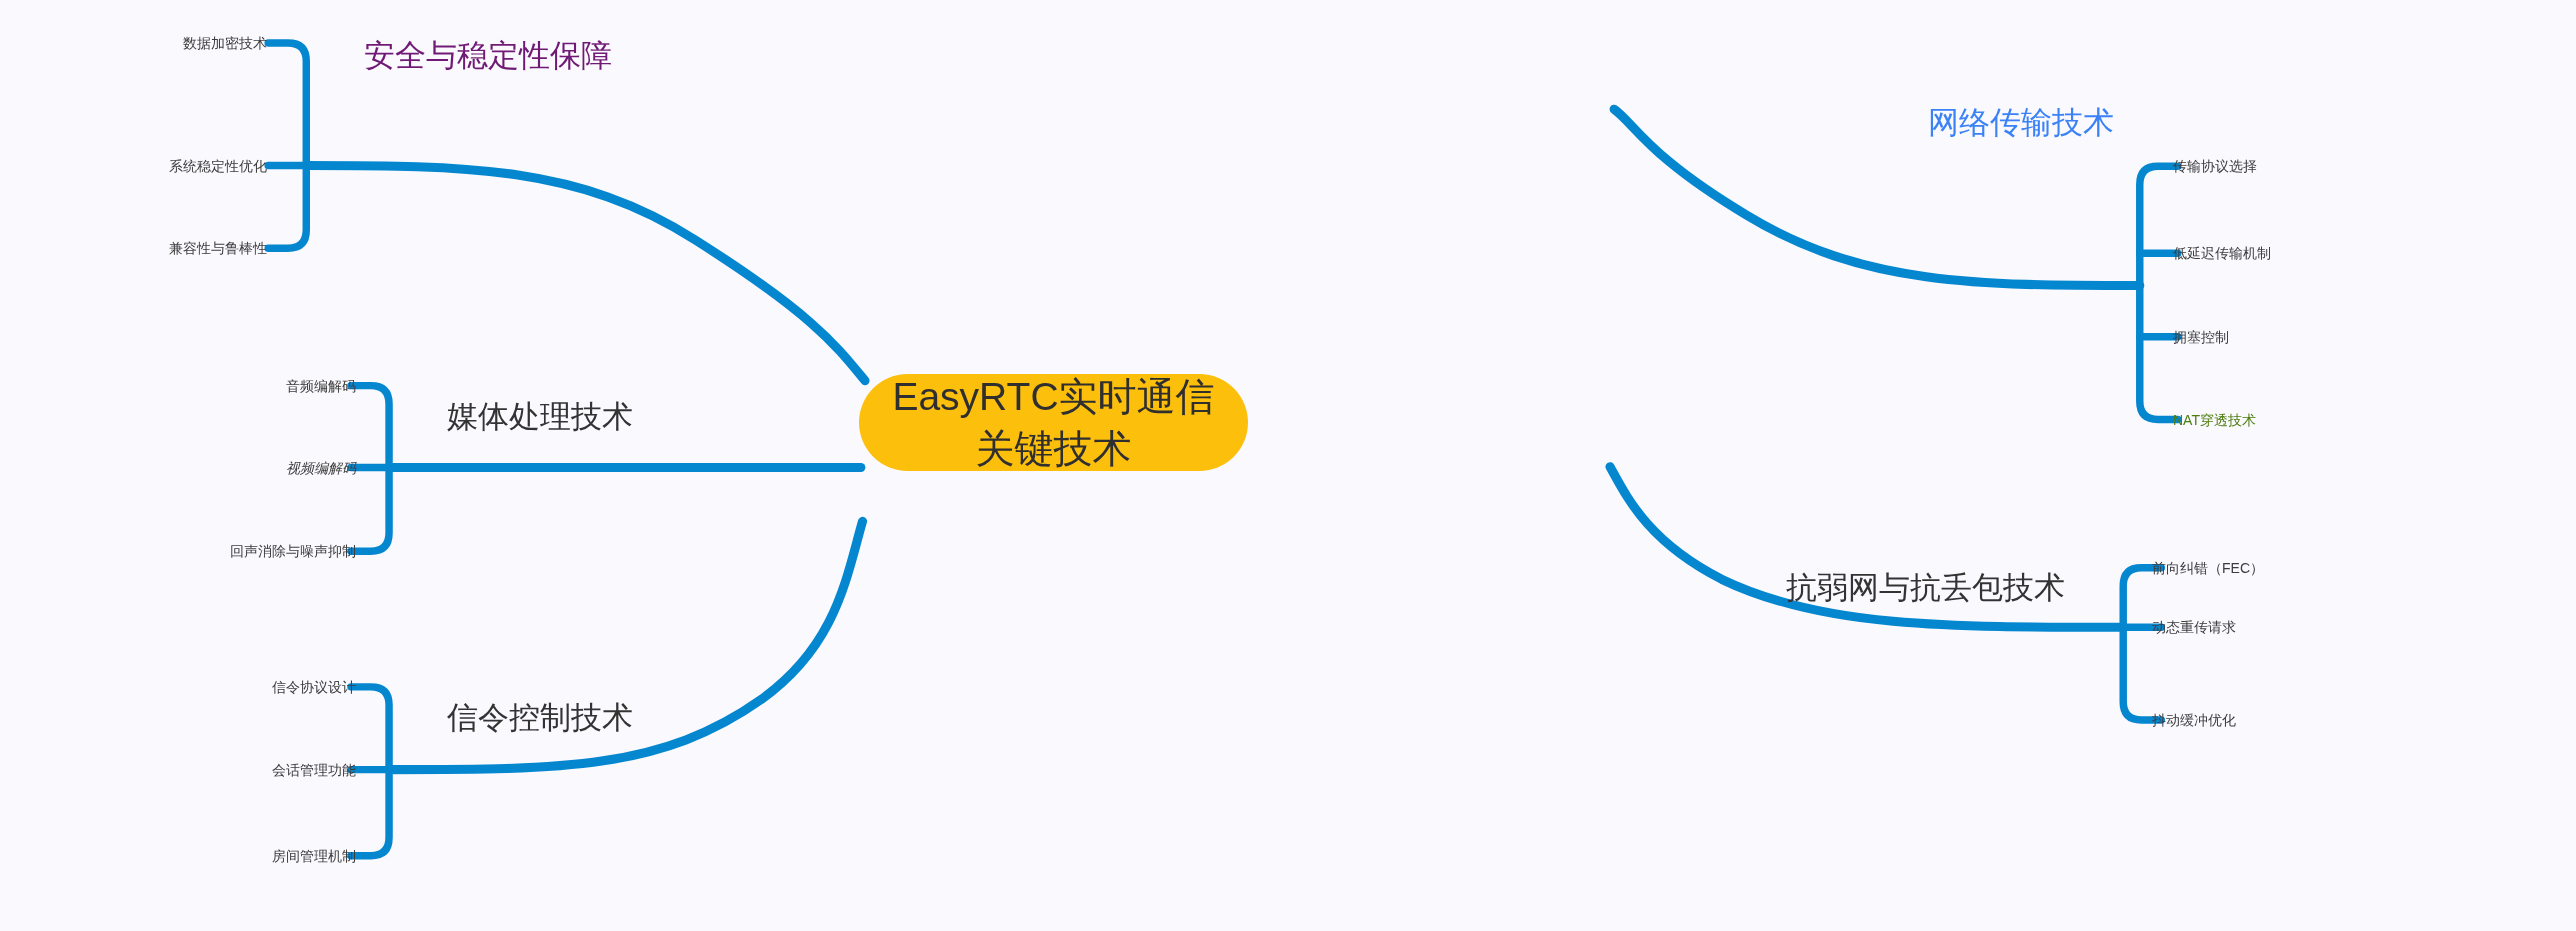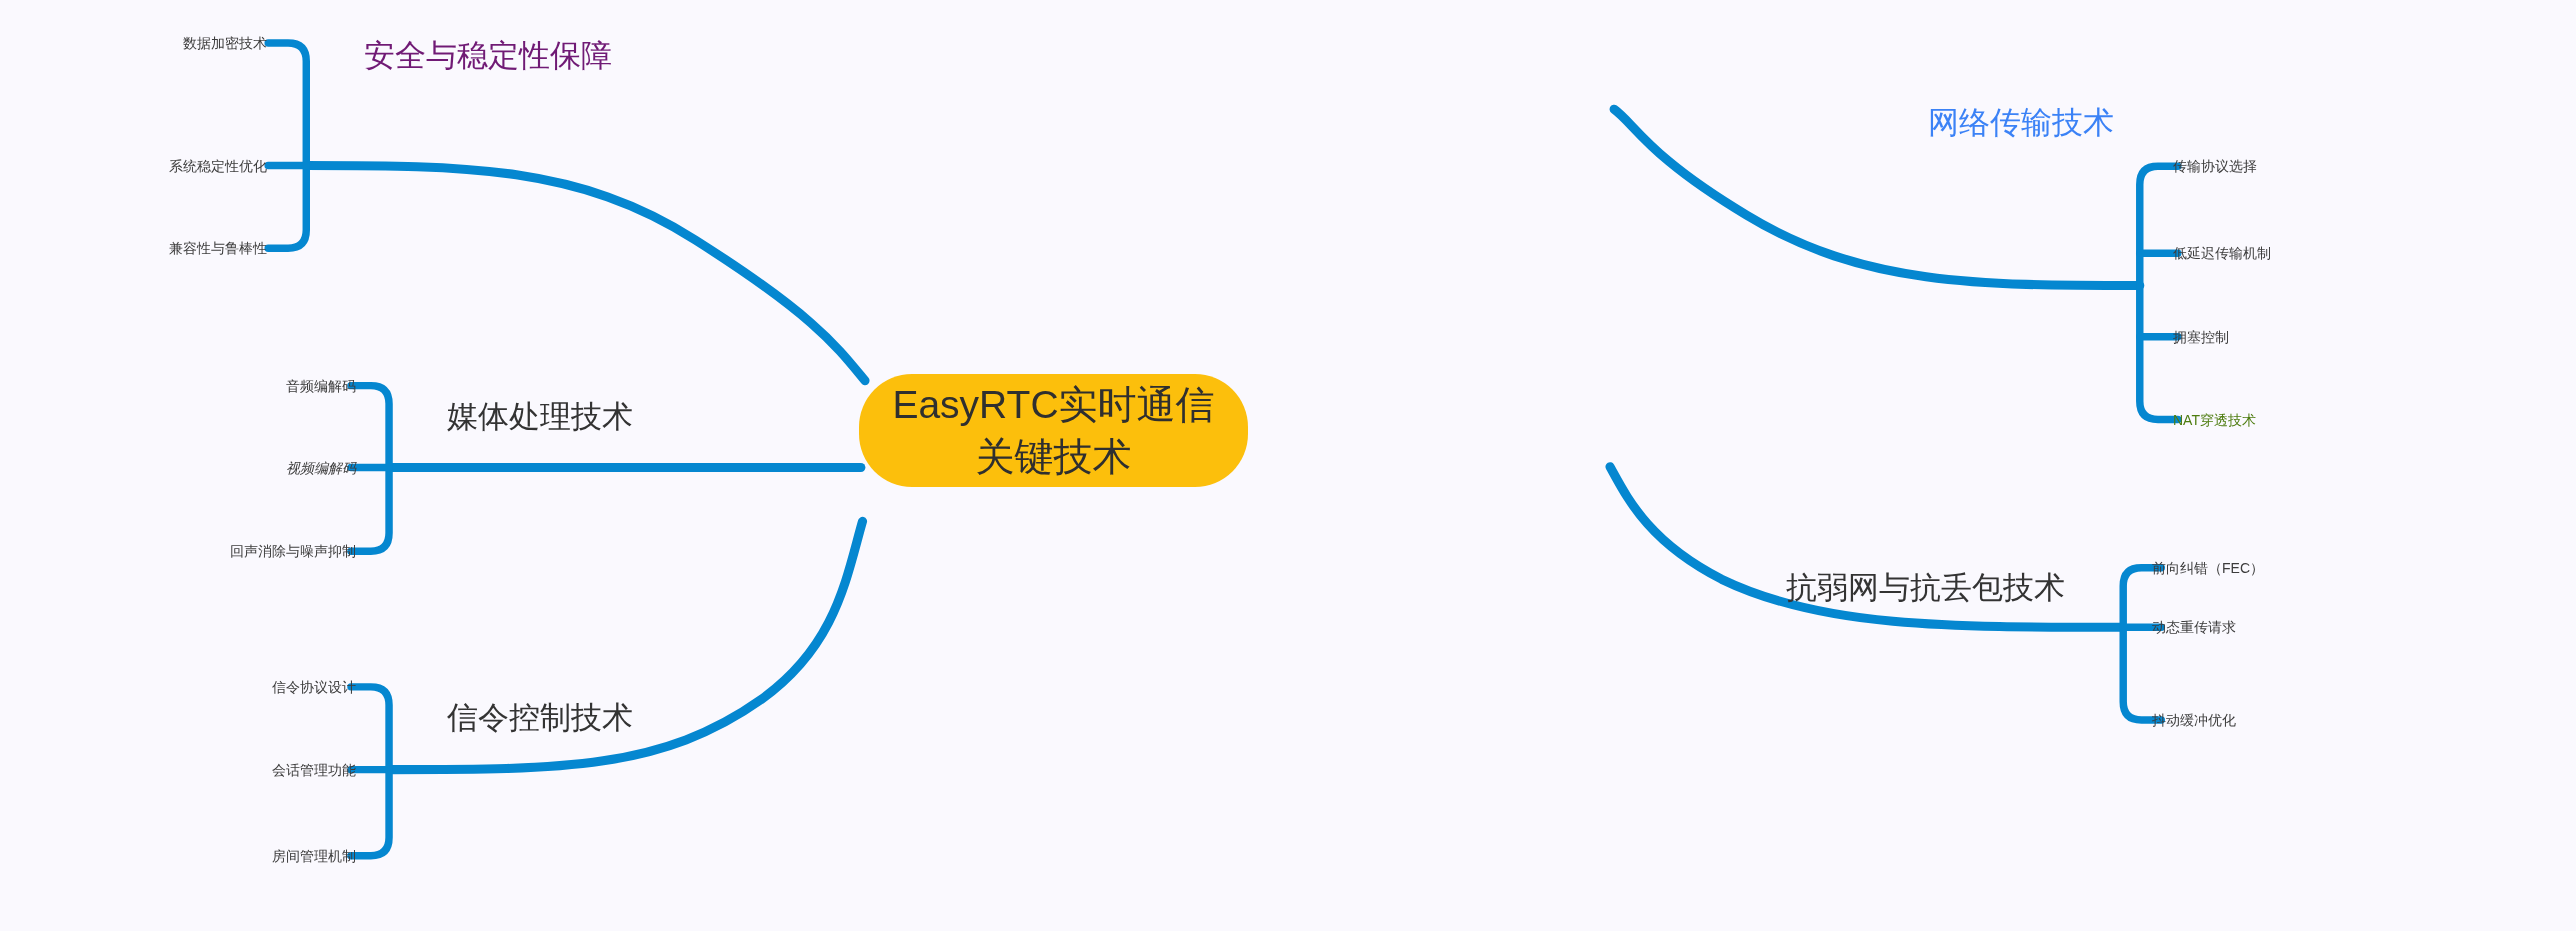--- a/index.html
+++ b/index.html
@@ -74,21 +74,21 @@
         <path d="M 2585 345 C 2390 345 2250 345 2110 260 C 1990 188 1975 150 1950 132" stroke="#0587d0" stroke-width="11" fill="none"></path>
         <path d="M 2631 201 L 2607 201 Q 2585 201 2585 223 L 2585 485 Q 2585 507 2607 507 L 2631 507" stroke="#0587d0" stroke-width="9" fill="none"></path>
         <path d="M 2585 306 L 2631 306" stroke="#0587d0" stroke-width="9" fill="none"></path>
         <path d="M 2585 407 L 2631 407" stroke="#0587d0" stroke-width="9" fill="none"></path>
         <path d="M 2565 758 C 2350 758 2200 758 2080 700 C 1990 654 1965 600 1945 564" stroke="#0587d0" stroke-width="11" fill="none"></path>
         <path d="M 2611 686 L 2587 686 Q 2565 686 2565 708 L 2565 848 Q 2565 870 2587 870 L 2611 870" stroke="#0587d0" stroke-width="9" fill="none"></path>
         <path d="M 2565 758 L 2611 758" stroke="#0587d0" stroke-width="9" fill="none"></path>
       </g>
   </svg>
 
-  <div id="root-node" style="left: 859px; top: 374px; width: 389px; height: 113px; background: rgb(252, 191, 12); color: rgb(47, 47, 47);">
+  <div id="root-node" style="left: 859px; top: 374px; width: 389px; height: 97px; background: rgb(252, 191, 12); color: rgb(47, 47, 47);">
     <span>EasyRTC实时通信关键技术</span>
   </div>
 
   <div id="label-layer">
       <div class="lbl branch-label anchor-left" style="left: 364px; top: 56px; color: #701a75;">安全与稳定性保障</div>
       <div class="lbl leaf-label anchor-right" style="left: 267px; top: 43px; color: rgb(60, 60, 60);">数据加密技术</div>
       <div class="lbl leaf-label anchor-right" style="left: 267px; top: 166px; color: rgb(60, 60, 60);">系统稳定性优化</div>
       <div class="lbl leaf-label anchor-right" style="left: 267px; top: 248px; color: rgb(60, 60, 60);">兼容性与鲁棒性</div>
       <div class="lbl branch-label anchor-left" style="left: 447px; top: 417px; color: rgb(51, 51, 51);">媒体处理技术</div>
       <div class="lbl leaf-label anchor-right" style="left: 356px; top: 386px; color: rgb(60, 60, 60);">音频编解码</div>

